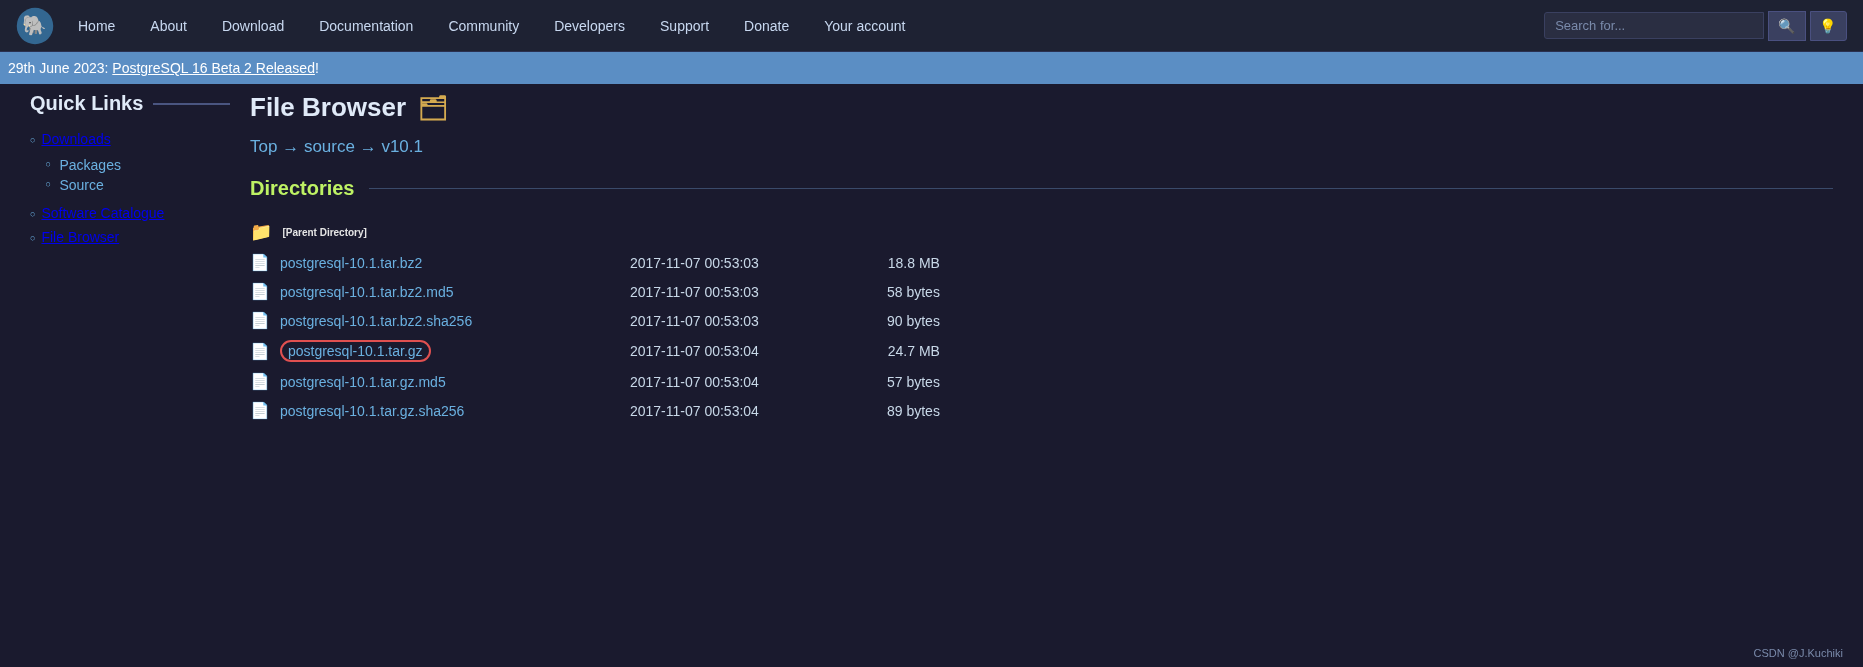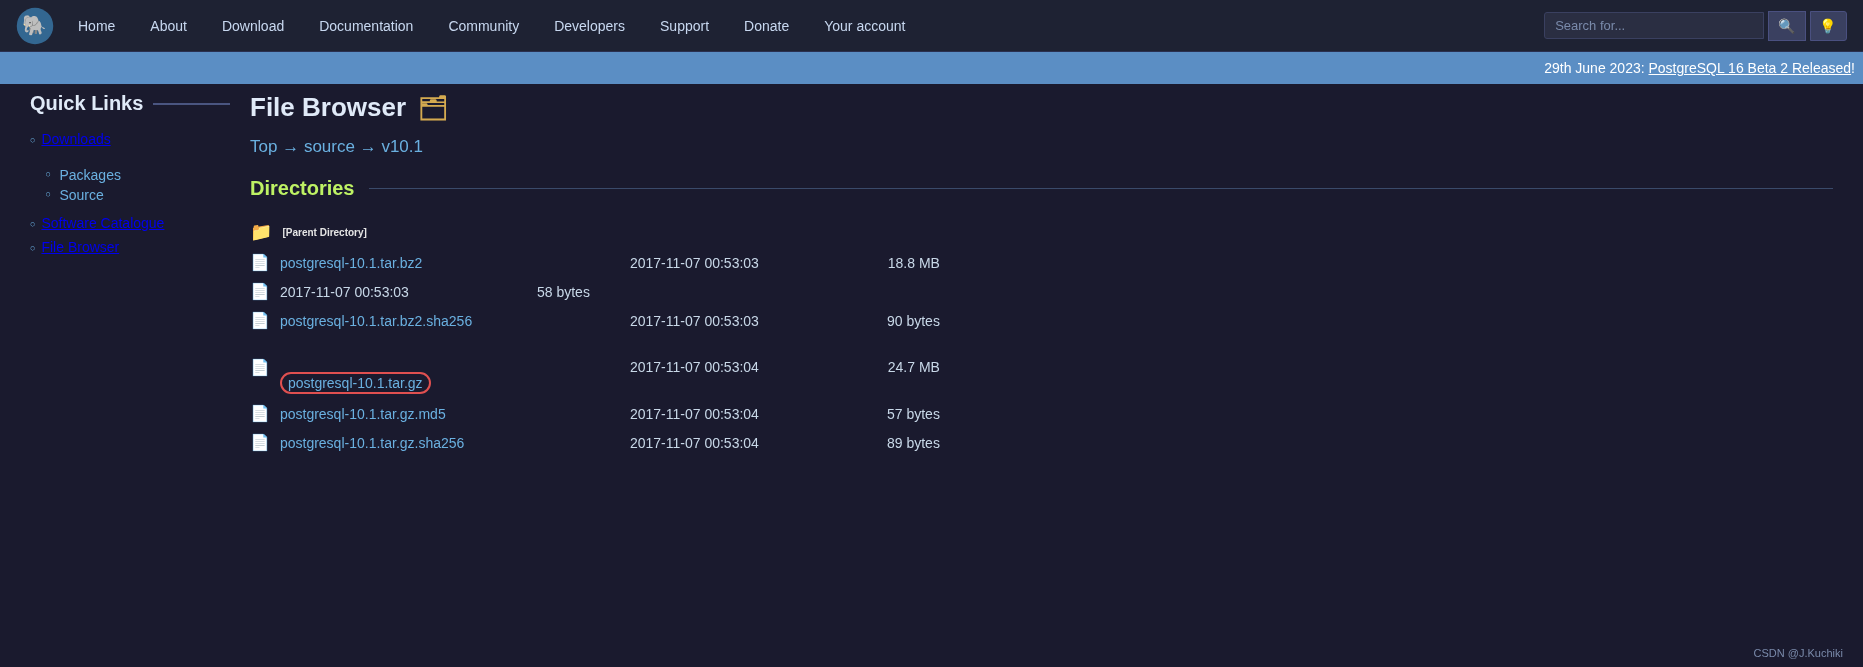--- a/index.html
+++ b/index.html
@@ -63,21 +63,21 @@
       cursor: pointer;
       font-size: 14px;
       height: 30px;
     }
     .nav-btn:first-of-type { border-radius: 0; }
     .nav-btn:last-of-type { border-radius: 0 3px 3px 0; }
 
     
     .banner {
       background-color: #5b8ec4;
-      text-align: right;
+      text-align: left;
       padding: 8px;
       font-size: 14px;
       color: #fff;
     }
     .banner a {
       color: #fff;
       text-decoration: underline;
     }
 
     
@@ -110,21 +110,21 @@
     .sidebar-list {
       list-style: none;
       padding: 0;
     }
     .sidebar-list > li {
       margin-bottom: 6px;
     }
     .sidebar-sublist {
       list-style: none;
       padding-left: 18px;
-      margin-top: 20px;
+      margin-top: 10px;
     }
     .sidebar-sublist li {
       margin-bottom: 4px;
       position: relative;
     }
     .sidebar-sublist li::before {
       content: '○';
       color: #6ab0e0;
       font-size: 9px;
       position: absolute;
@@ -358,32 +358,33 @@
     <ul class="file-list">
 
     <li class="file-item">
           <span class="file-icon">📄</span>
           <a href="#" class="file-link">postgresql-10.1.tar.bz2</a>
           <span class="file-date">2017-11-07 00:53:03</span>
           <span class="file-size">18.8 MB</span>
         </li>
         <li class="file-item">
           <span class="file-icon">📄</span>
+          <a href="#" class="file-link">postgresql-10.1.tar.bz2.md5</a>
           <span class="file-date">2017-11-07 00:53:03</span>
           <span class="file-size">58 bytes</span>
         </li>
         <li class="file-item">
           <span class="file-icon">📄</span>
           <a href="#" class="file-link">postgresql-10.1.tar.bz2.sha256</a>
           <span class="file-date">2017-11-07 00:53:03</span>
           <span class="file-size">90 bytes</span>
         </li>
         <li class="file-item highlighted">
           <span class="file-icon">📄</span>
-          <a href="#" class="file-link"><span class="highlight-circle" style="border: 2px solid rgb(224, 80, 80); border-radius: 12px; padding: 1px 6px; display: inline-block; margin-top: 32px;">postgresql-10.1.tar.gz</span></a>
+          <a href="#" class="file-link"><span class="highlight-circle" style="border: 2px solid rgb(224, 80, 80); border-radius: 12px; padding: 1px 6px; display: inline-block;">postgresql-10.1.tar.gz</span></a>
           <span class="file-date">2017-11-07 00:53:04</span>
           <span class="file-size">24.7 MB</span>
         </li>
         <li class="file-item">
           <span class="file-icon">📄</span>
           <a href="#" class="file-link">postgresql-10.1.tar.gz.md5</a>
           <span class="file-date">2017-11-07 00:53:04</span>
           <span class="file-size">57 bytes</span>
         </li>
         <li class="file-item">

